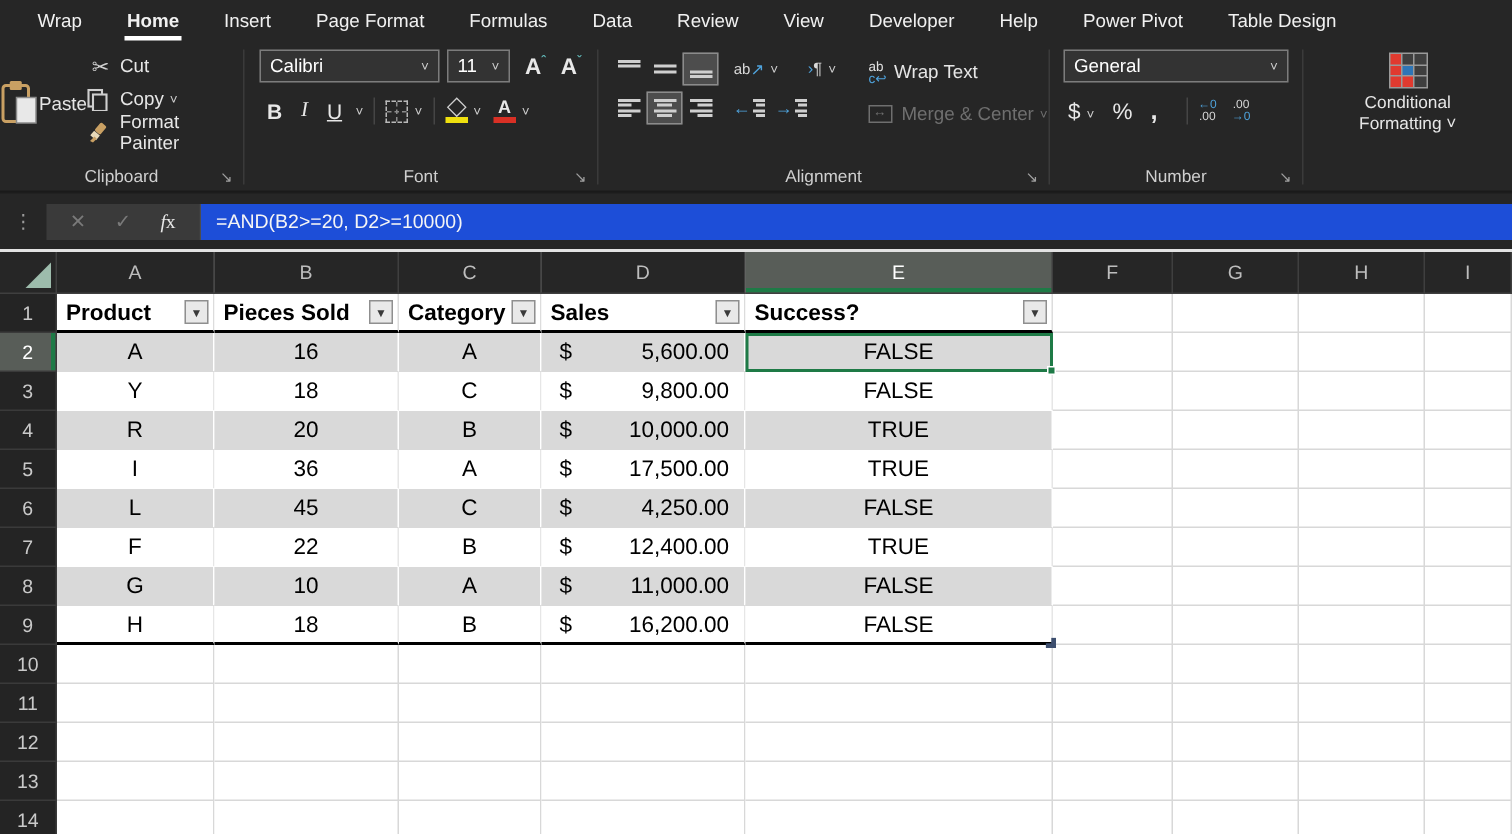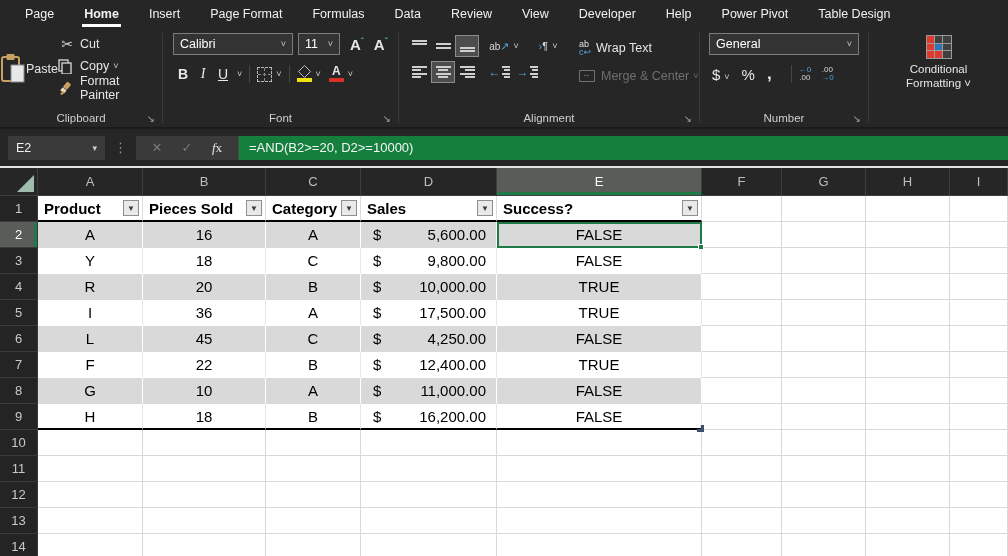--- a/index.html
+++ b/index.html
@@ -95,21 +95,21 @@
   
   .fbar { height:38px; display:flex; align-items:center; background:#262626; border-top:1px solid #1c1c1c; flex:none; }
   .namebox { width:97px; height:24px; background:#3a3a3a; margin-left:8px; display:flex; align-items:center; padding:0 8px; justify-content:space-between; color:#f0f0f0; font-size:12.5px; }
   .nb-arrow { color:#cfcfcf; font-size:9px; }
   .fdots { color:#9a9a9a; margin:0 9px; font-size:13px; }
   .fbtns { height:24px; background:#3a3a3a; display:flex; align-items:center; padding:0 6px; }
   .fx-btn { width:30px; text-align:center; font-size:13px; color:#7a7a7a; }
   .fx-btn.fx { color:#e8e8e8; font-family:"Liberation Serif",serif; }
   .fx-btn.fx i { font-style:italic; }
   .fsep { width:1px; height:24px; background:#4d4d4d; }
-  .finput { flex:1; height:24px; background:#15803d; color:#f5f5f5; font-size:13px; display:flex; align-items:center; padding-left:10px; }
+  .finput { flex:1; height:24px; background:#1d4ed8; color:#f5f5f5; font-size:13px; display:flex; align-items:center; padding-left:10px; }
 
   
   .grid { position:relative; flex:1; background:#ffffff; border-top:2px solid #e2e2e2; overflow:hidden; }
   .colhdrs { display:flex; height:28px; }
   .corner { position:relative; width:38px; height:28px; background:#262626; border-right:1px solid #3f3f3f; border-bottom:1px solid #3f3f3f; }
   .corner .tri { position:absolute; right:3px; bottom:3px; width:0; height:0; border-left:17px solid transparent; border-bottom:17px solid #9dbcac; }
   .chdr { height:28px; background:#262626; color:#bdbdbd; font-size:13px; display:flex; align-items:center; justify-content:center; border-right:1px solid #3f3f3f; border-bottom:1px solid #3f3f3f; }
   .chdr.sel { background:#585d58; color:#ffffff; box-shadow:inset 0 -3px 0 #1e7a46; }
   .grow { display:flex; height:26px; }
   .rhdr { width:38px; height:26px; background:#242424; color:#c9c9c9; font-size:13px; display:flex; align-items:center; justify-content:center; border-right:1px solid #3a3a3a; border-bottom:1px solid #3a3a3a; }
@@ -126,21 +126,21 @@
   .tbl-handle { position:absolute; width:7px; height:7px; background:#3d4e6e; clip-path:polygon(100% 0,100% 100%,0 100%,0 55%,55% 55%,55% 0); }
 
   svg { display:block; }
 </style>
 </head>
 <body>
 
 <div class="app">
 
   <div class="tabbar">
-      <div class="tab">Page</div>
+      <div class="tab">Wrap</div>
       <div class="tab active">Home</div>
       <div class="tab">Insert</div>
       <div class="tab">Page Format</div>
       <div class="tab">Formulas</div>
       <div class="tab">Data</div>
       <div class="tab">Review</div>
       <div class="tab">View</div>
       <div class="tab">Developer</div>
       <div class="tab">Help</div>
       <div class="tab">Power Pivot</div>
@@ -369,24 +369,20 @@
               <i></i>
           </span>
           <span class="lbl" style="white-space:pre-line">Conditional
 Formatting ˅</span>
         </div>
       </div>
     </section>
   </div>
 
   <div class="fbar">
-    <div class="namebox">
-      <span>E2</span>
-      <span class="nb-arrow">▾</span>
-    </div>
     <span class="fdots">⋮</span>
     <div class="fbtns">
       <span class="fx-btn">✕</span>
       <span class="fx-btn">✓</span>
       <span class="fx-btn fx"><i>f</i>x</span>
     </div>
     <div class="fsep"></div>
     <div class="finput">=AND(B2&gt;=20, D2&gt;=10000)</div>
   </div>
 

